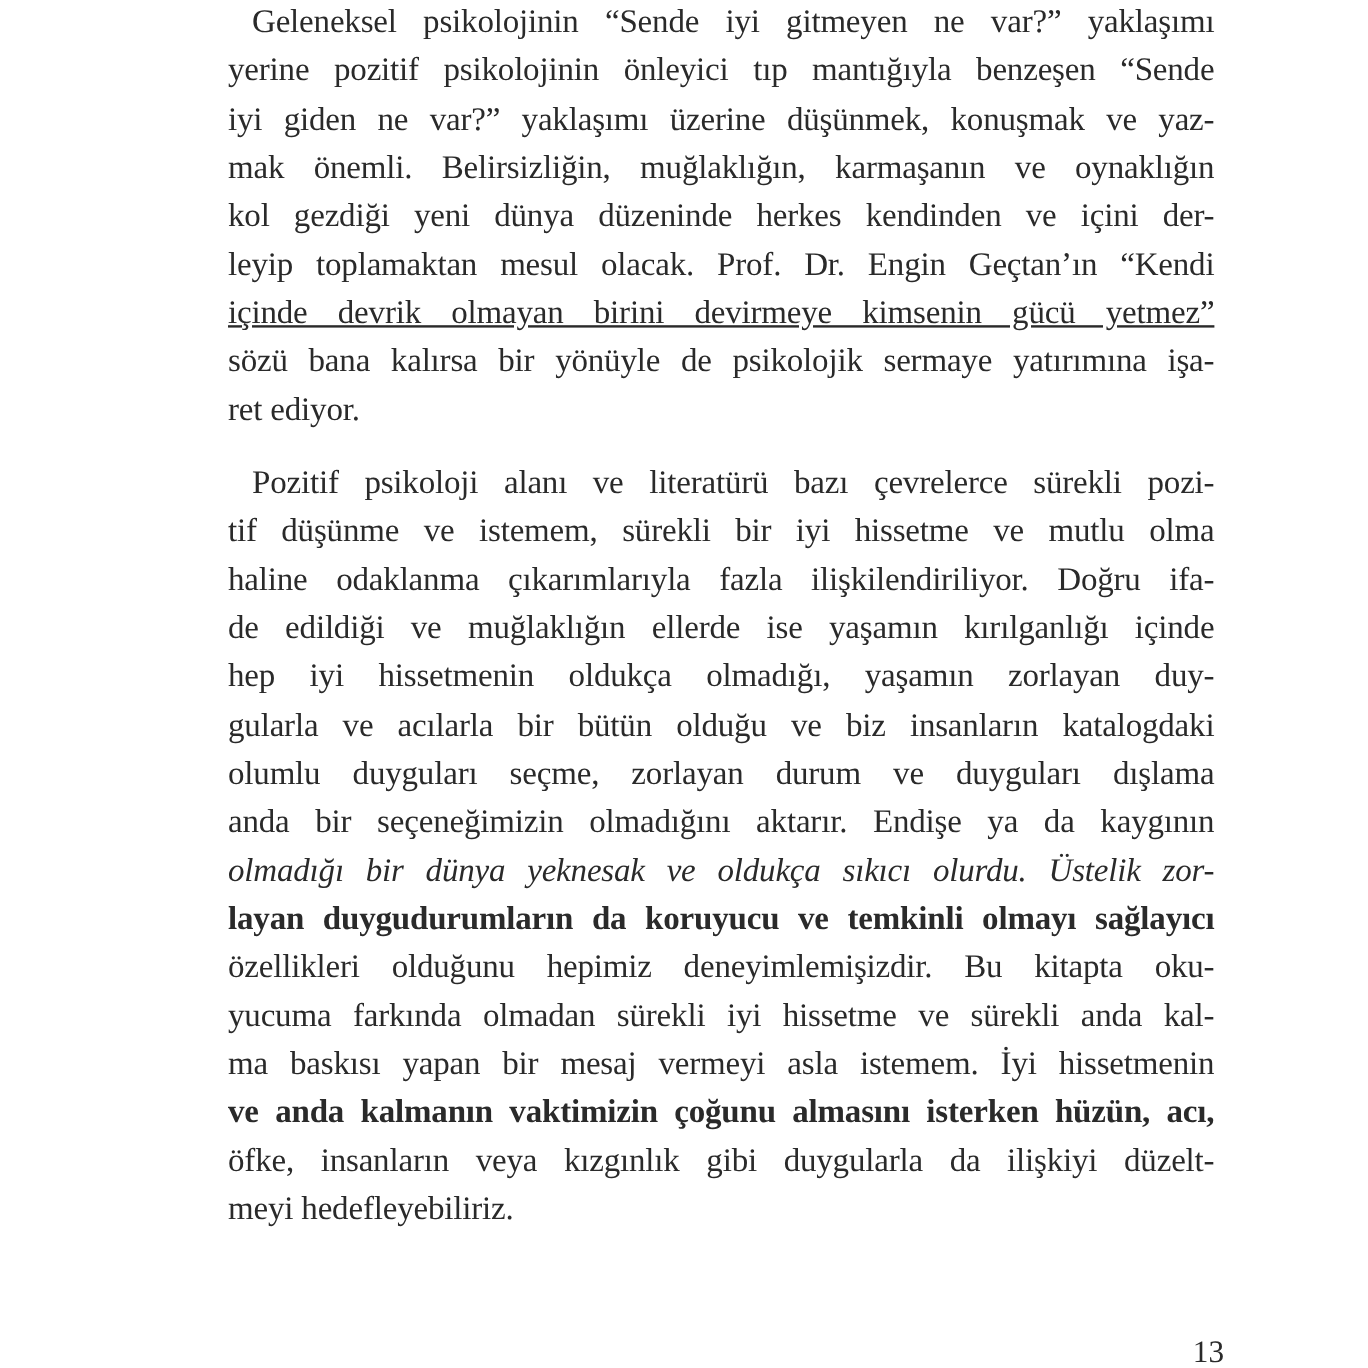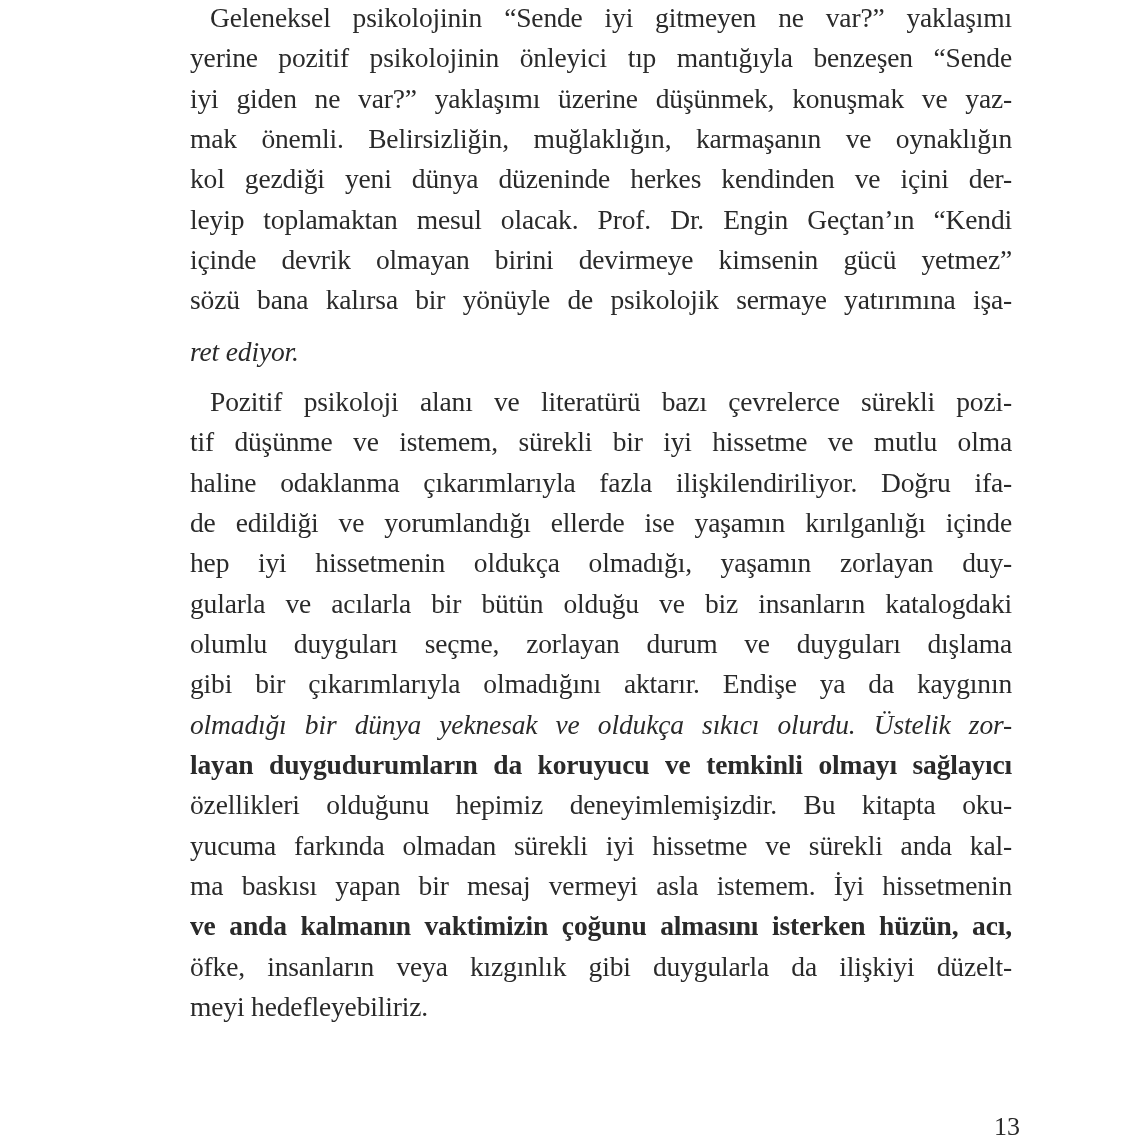--- a/index.html
+++ b/index.html
@@ -55,34 +55,34 @@
 
 <div class="page">
 
   <div>
     <div class="line indent" style="top:0px;">Geleneksel psikolojinin “Sende iyi gitmeyen ne var?” yaklaşımı</div>
     <div class="line" style="top:40px;">yerine pozitif psikolojinin önleyici tıp mantığıyla benzeşen “Sende</div>
     <div class="line" style="top:81px;">iyi giden ne var?” yaklaşımı üzerine düşünmek, konuşmak ve yaz-</div>
     <div class="line" style="top:121px;">mak önemli. Belirsizliğin, muğlaklığın, karmaşanın ve oynaklığın</div>
     <div class="line" style="top:161px;">kol gezdiği yeni dünya düzeninde herkes kendinden ve içini der-</div>
     <div class="line" style="top:202px;">leyip toplamaktan mesul olacak. Prof. Dr. Engin Geçtan’ın “Kendi</div>
-    <div class="line" style="top:242px;">içinde devrik olmayan birini devirmeye kimsenin gücü yetmez”</div>
+    <div class="line" style="top:242px;text-decoration:underline;">içinde devrik olmayan birini devirmeye kimsenin gücü yetmez”</div>
     <div class="line" style="top:282px;">sözü bana kalırsa bir yönüyle de psikolojik sermaye yatırımına işa-</div>
-    <div class="line last" style="top:334px;font-style:italic;">ret ediyor.</div>
+    <div class="line last" style="top:323px;">ret ediyor.</div>
   </div>
 
   <div>
     <div class="line indent" style="top:384px;">Pozitif psikoloji alanı ve literatürü bazı çevrelerce sürekli pozi-</div>
     <div class="line" style="top:424px;">tif düşünme ve istemem, sürekli bir iyi hissetme ve mutlu olma</div>
     <div class="line" style="top:465px;">haline odaklanma çıkarımlarıyla fazla ilişkilendiriliyor. Doğru ifa-</div>
-    <div class="line" style="top:505px;">de edildiği ve yorumlandığı ellerde ise yaşamın kırılganlığı içinde</div>
+    <div class="line" style="top:505px;">de edildiği ve muğlaklığın ellerde ise yaşamın kırılganlığı içinde</div>
     <div class="line" style="top:545px;">hep iyi hissetmenin oldukça olmadığı, yaşamın zorlayan duy-</div>
     <div class="line" style="top:586px;">gularla ve acılarla bir bütün olduğu ve biz insanların katalogdaki</div>
     <div class="line" style="top:626px;">olumlu duyguları seçme, zorlayan durum ve duyguları dışlama</div>
-    <div class="line" style="top:666px;">gibi bir çıkarımlarıyla olmadığını aktarır. Endişe ya da kaygının</div>
+    <div class="line" style="top:666px;">anda bir seçeneğimizin olmadığını aktarır. Endişe ya da kaygının</div>
     <div class="line" style="top:707px;font-style:italic;">olmadığı bir dünya yeknesak ve oldukça sıkıcı olurdu. Üstelik zor-</div>
     <div class="line" style="top:747px;font-weight:bold;">layan duygudurumların da koruyucu ve temkinli olmayı sağlayıcı</div>
     <div class="line" style="top:787px;">özellikleri olduğunu hepimiz deneyimlemişizdir. Bu kitapta oku-</div>
     <div class="line" style="top:828px;">yucuma farkında olmadan sürekli iyi hissetme ve sürekli anda kal-</div>
     <div class="line" style="top:868px;">ma baskısı yapan bir mesaj vermeyi asla istemem. İyi hissetmenin</div>
     <div class="line" style="top:908px;font-weight:bold;">ve anda kalmanın vaktimizin çoğunu almasını isterken hüzün, acı,</div>
     <div class="line" style="top:949px;">öfke, insanların veya kızgınlık gibi duygularla da ilişkiyi düzelt-</div>
     <div class="line last" style="top:989px;">meyi hedefleyebiliriz.</div>
   </div>
 

